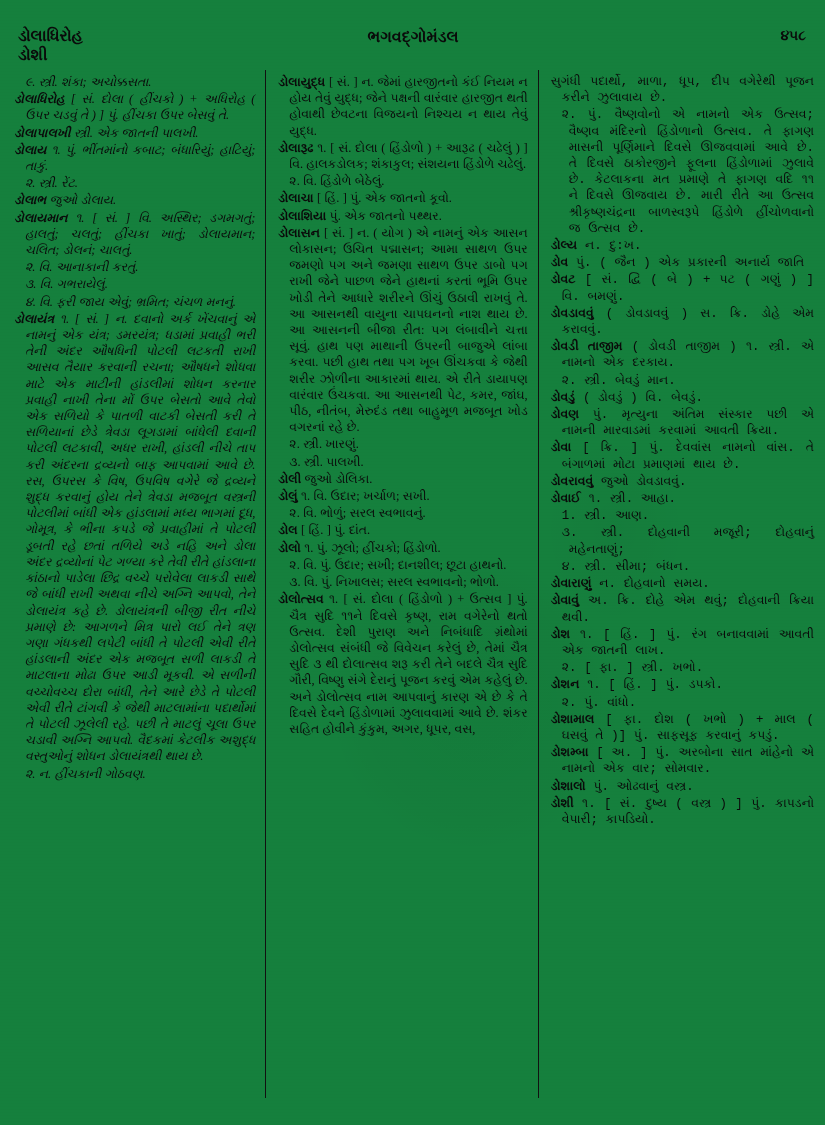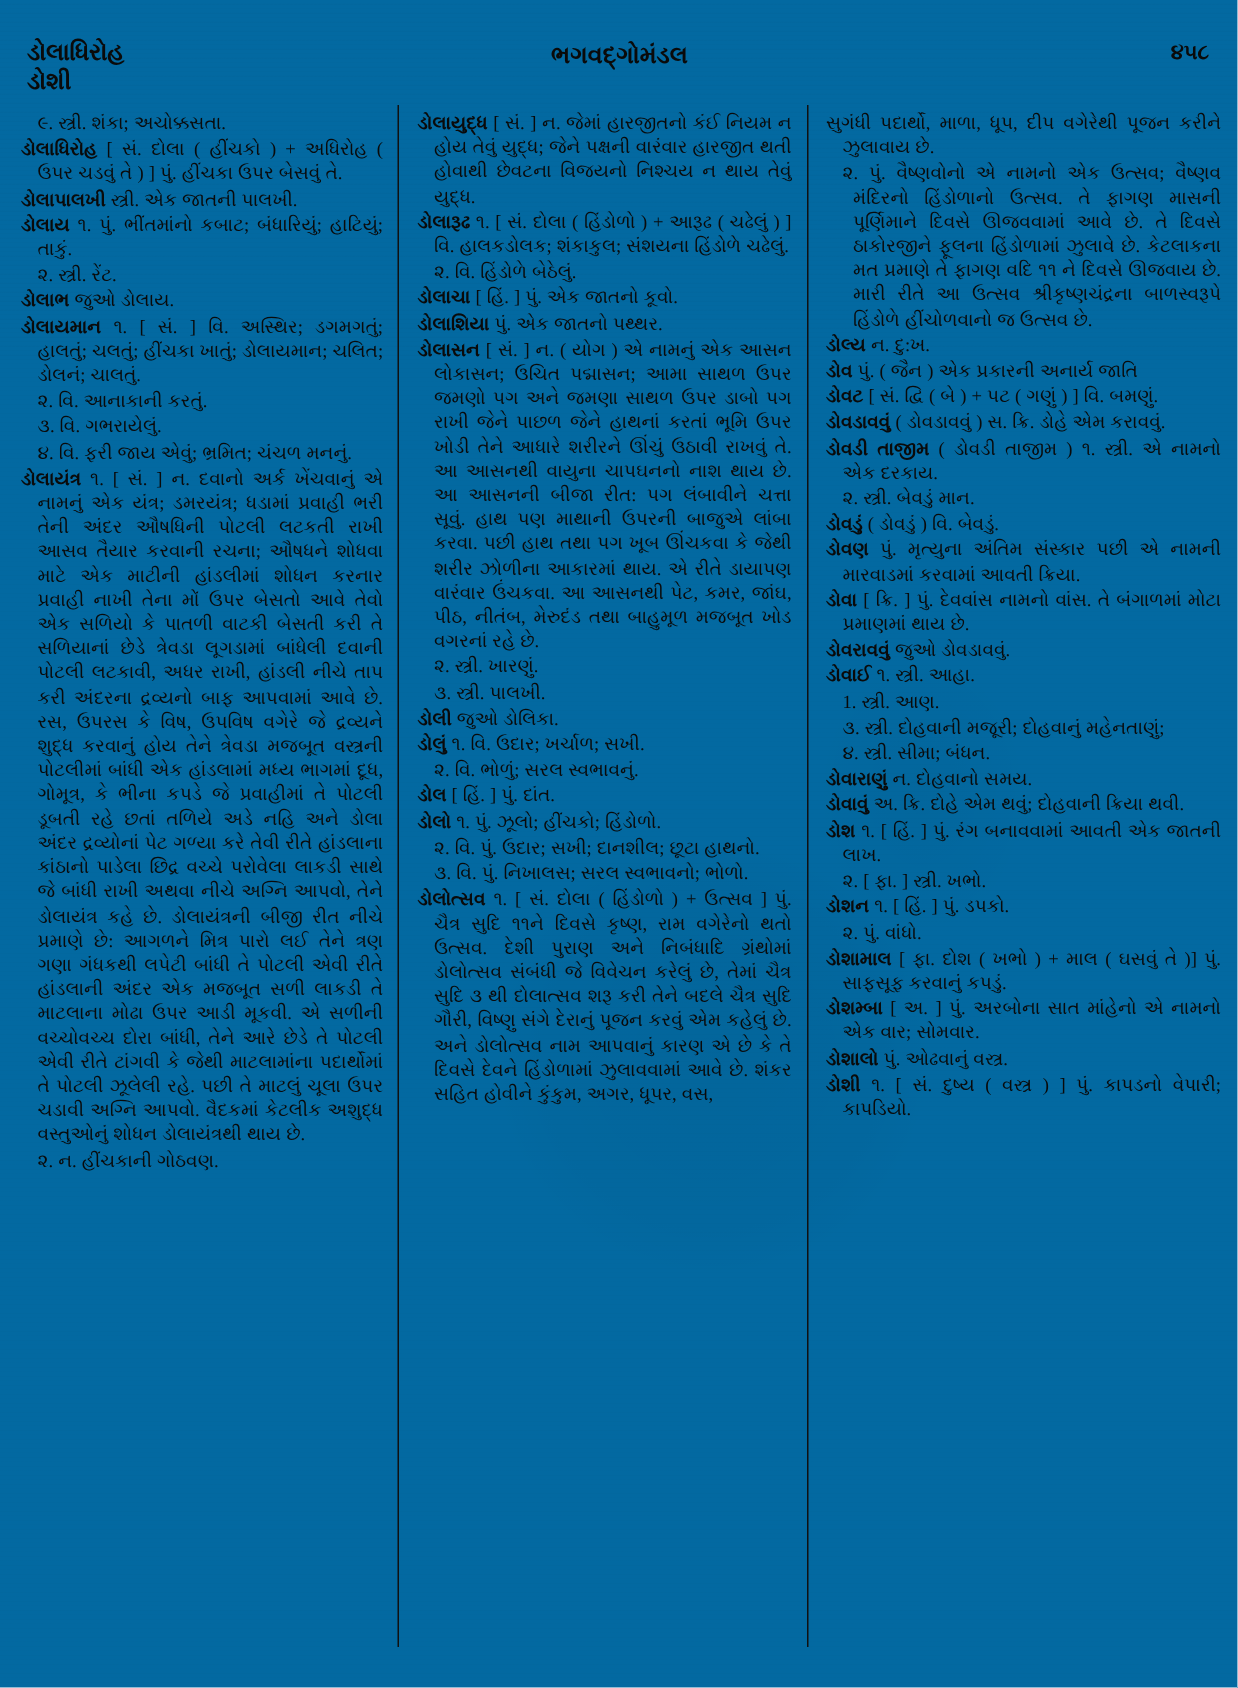--- a/index.html
+++ b/index.html
@@ -13,21 +13,21 @@
     font-family: "Liberation Serif", "DejaVu Serif", serif;
     color: #0a0a0a;
     position: relative;
     overflow: hidden;
   }
   .page {
     position: absolute;
     left: 0; top: 0;
     width: 825px;
     height: 1125px;
-    background: #0369a1;
+    background: #15803d;
   }
   
   .scan-watermark {
     position: absolute;
     left: 330px; top: 560px;
     width: 290px; height: 290px;
     border-radius: 50%;
     background: radial-gradient(circle, rgba(0,0,0,0.035) 0%, rgba(0,0,0,0.02) 55%, rgba(0,0,0,0) 72%);
     pointer-events: none;
     z-index: 0;
@@ -76,23 +76,23 @@
     top: 74px;
     width: 800px;
     height: 1032px;
     display: flex;
     z-index: 2;
   }
   .col {
     box-sizing: border-box;
     position: relative;
   }
-  .col-1 { width: 252px; padding-right: 10px; }
+  .col-1 { width: 252px; padding-right: 10px; font-style: italic; }
   .col-2 { width: 272px; padding-left: 12px; padding-right: 10px; }
-  .col-3 { width: 276px; padding-left: 12px; }
+  .col-3 { width: 276px; padding-left: 12px; font-family: Liberation Mono, monospace; }
   .rule {
     width: 0;
     border-left: 1.4px solid #111;
     margin: 0;
     align-self: stretch;
   }
   .rule.r1 { margin-top: -4px; height: 1028px; }
   .rule.r2 { margin-top: -4px; height: 1028px; }
 
   .entry {

